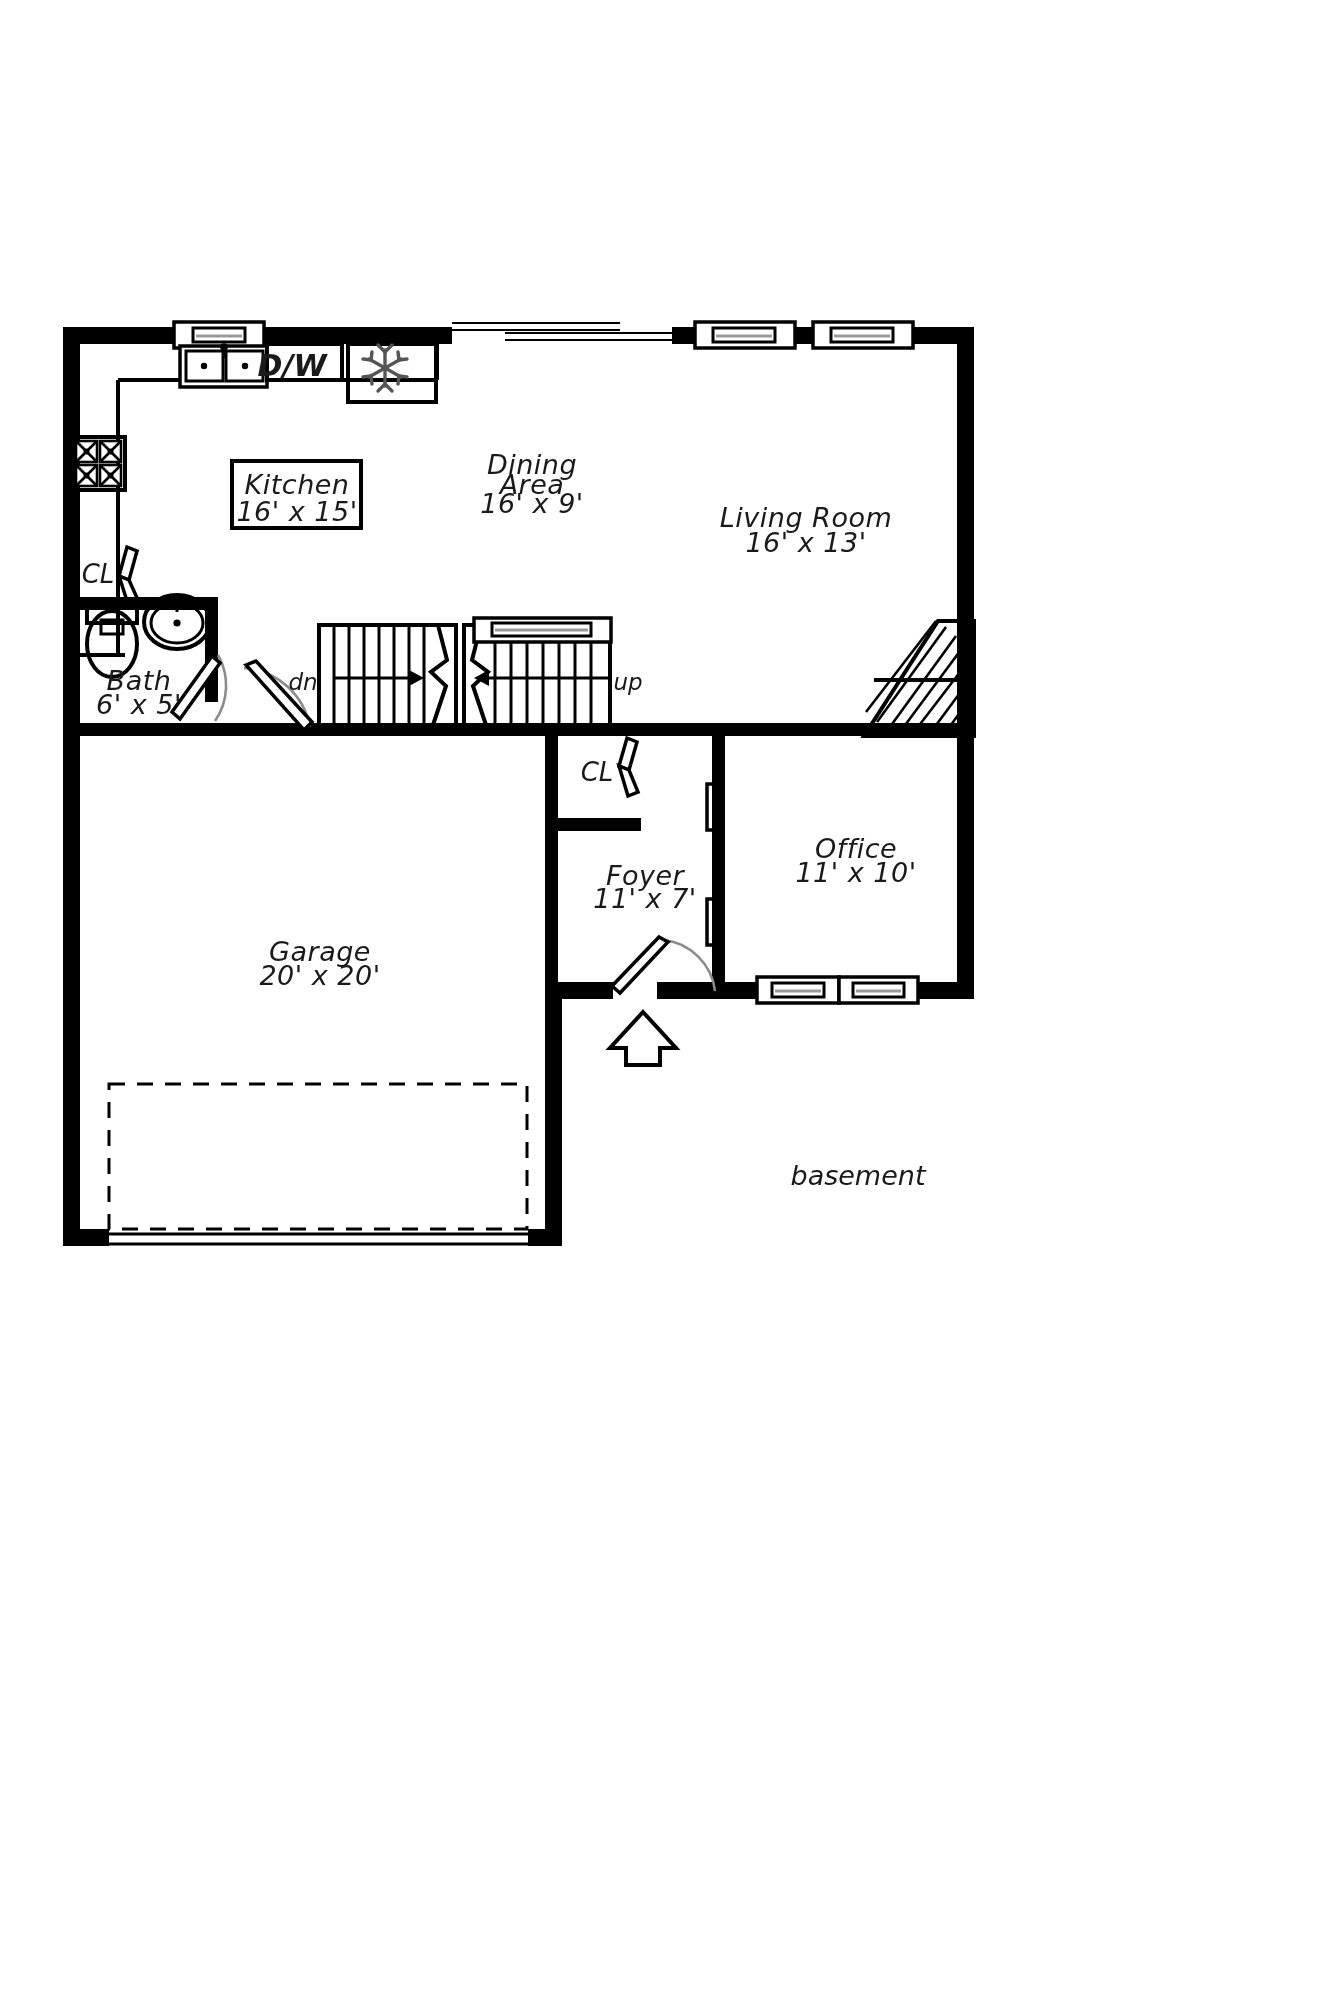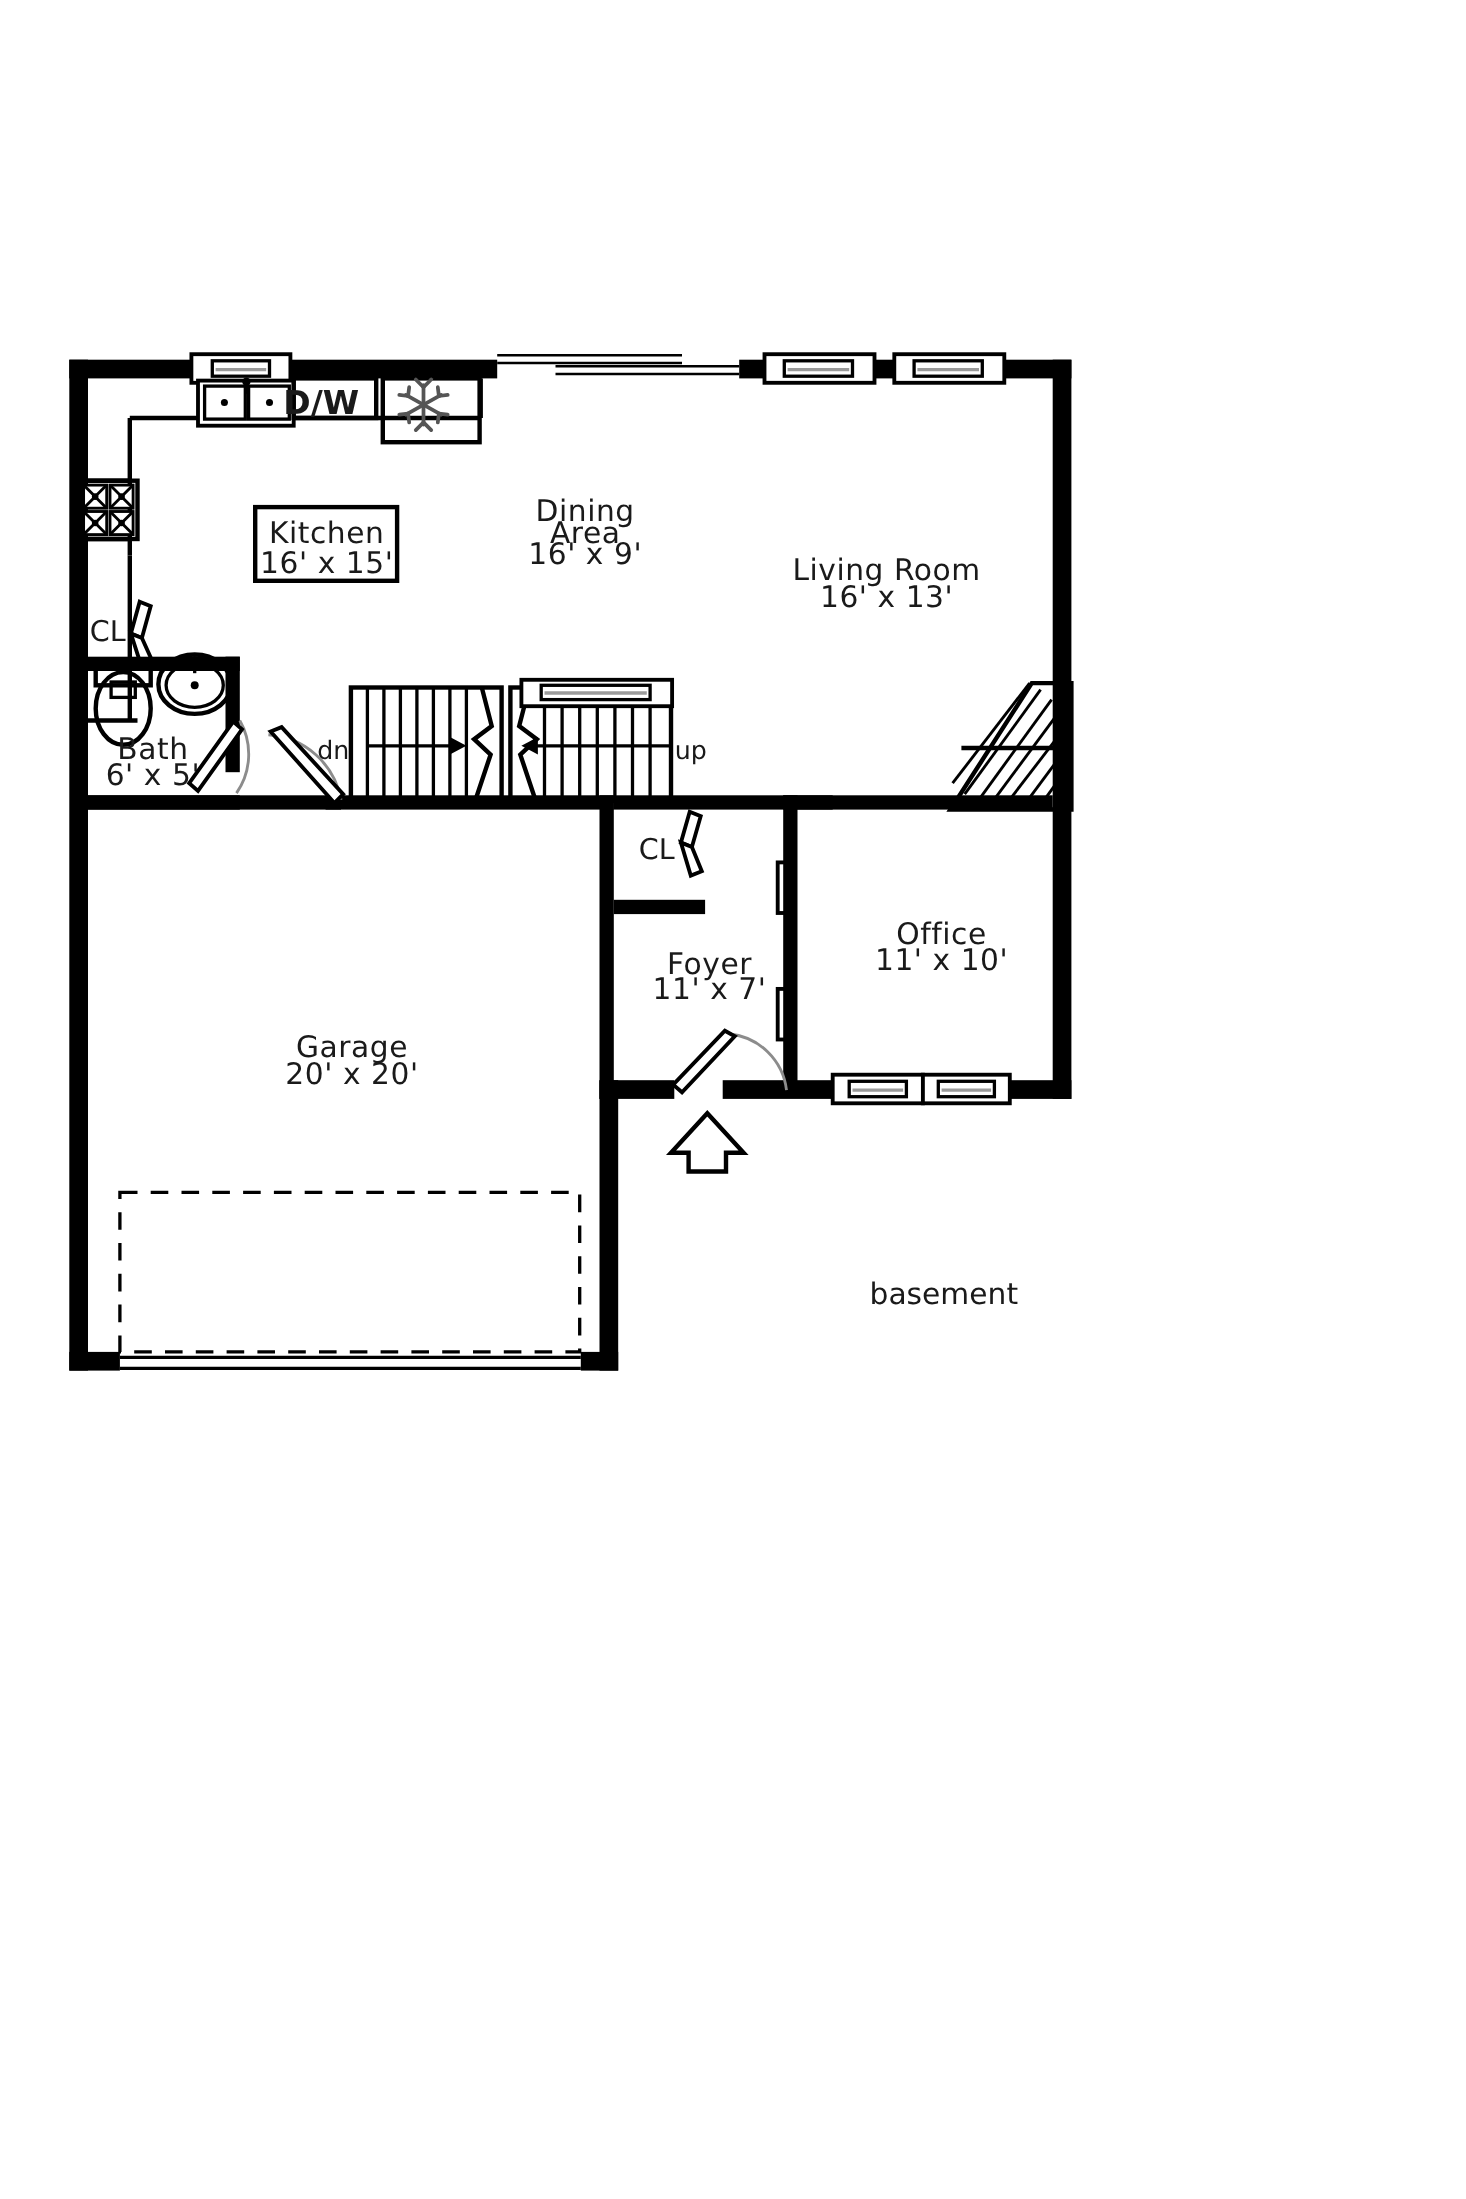--- a/index.html
+++ b/index.html
@@ -12,20 +12,21 @@
     width: 1333px;
     height: 1999px;
     font-family: "DejaVu Sans", sans-serif;
     overflow: hidden;
   }
   #plan-root {
     position: relative;
     width: 1333px;
     height: 1999px;
     background: #ffffff;
+    font-style: italic;
   }
   svg#floorplan {
     display: block;
     width: 1333px;
     height: 1999px;
   }
   .room-label {
     font-family: "DejaVu Sans", sans-serif;
     fill: #1a1a1a;
     font-size: 27px;

